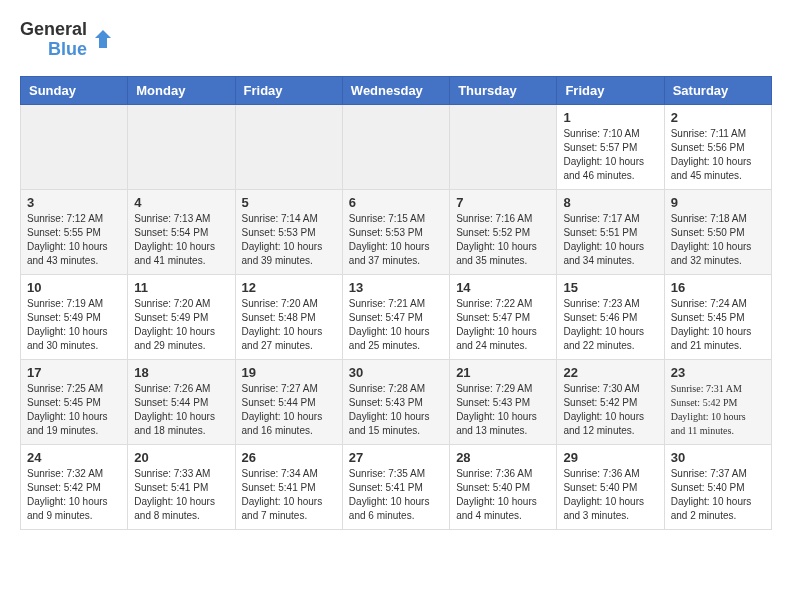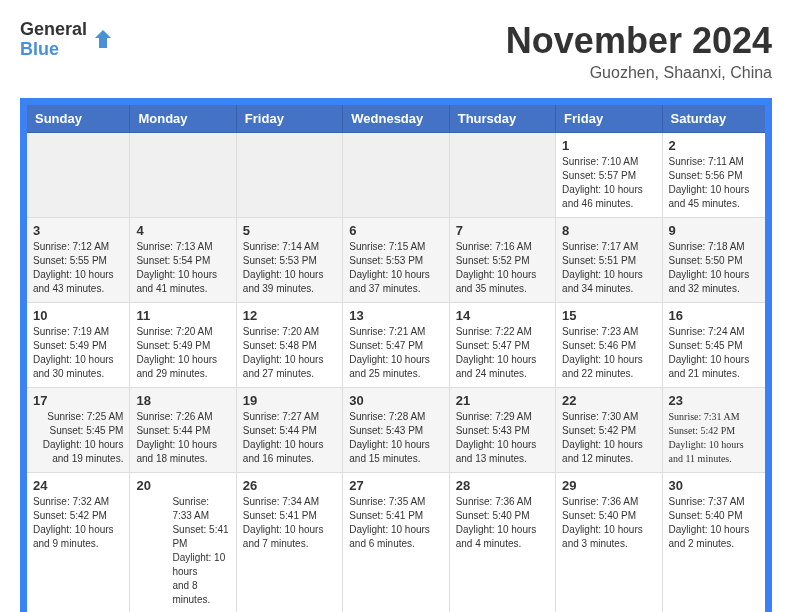--- a/index.html
+++ b/index.html
@@ -3,28 +3,28 @@
   <meta charset="utf-8">
   <style>
     * { box-sizing: border-box; margin: 0; padding: 0; }
     body { font-family: Arial, sans-serif; background: #fff; width: 792px; min-height: 612px; padding: 20px; }
     
     .header-area { display: flex; justify-content: space-between; align-items: flex-start; margin-bottom: 16px; gap: 12px; }
     
     .logo { display: flex; align-items: center; }
     .logo-text { display: flex; flex-direction: column; line-height: 1.1; }
     .logo-general { font-size: 18px; font-weight: bold; color: #333; }
-    .logo-blue { font-size: 18px; font-weight: bold; color: #4a90d9; }
+    .logo-blue { font-size: 18px; font-weight: bold; color: #4a90d9; text-align: right; }
     .logo-icon { width: 24px; height: 24px; margin-left: 4px; }
     
     .title-area { text-align: right; }
     .month-title { font-size: 36px; font-weight: bold; color: #333; }
     .location { font-size: 16px; color: #555; margin-top: 2px; }
     
-    .calendar { width: 100%; border-collapse: collapse; border: 7px solid #3b82f6; }
+    .calendar { width: 100%; border-collapse: collapse; border: 1px solid #3b82f6; }
     .calendar th { background-color: #4472c4; color: #fff; text-align: left; padding: 6px 8px; font-size: 13px; font-weight: bold; border: 1px solid #3a62b0; }
     .calendar td { vertical-align: top; padding: 5px 6px; font-size: 10px; color: #333; border: 1px solid #ddd; width: calc(100% / 7); min-height: 75px; background: #fff; }
     .calendar tr:nth-child(even) td { background: #f5f5f5; }
     .calendar td.empty { background: #f0f0f0; }
     .day-num { font-size: 13px; font-weight: bold; color: #333; display: block; margin-bottom: 2px; }
     .day-info { font-size: 10px; line-height: 1.4; color: #333; }
     .calendar tbody tr td { height: 85px; }
   </style>
 </head>
 <body>
@@ -32,24 +32,20 @@
 <div class="header-area">
   <div class="logo">
     <div class="logo-text">
       <span class="logo-general">General</span>
       <span class="logo-blue">Blue</span>
     </div>
     <svg class="logo-icon" viewBox="0 0 24 24" xmlns="http://www.w3.org/2000/svg">
       <path d="M12 2 L20 10 L16 10 L16 20 L8 20 L8 10 L4 10 Z" fill="#4a90d9"></path>
     </svg>
   </div>
-  <div class="title-area">
-    <div class="month-title">November 2024</div>
-    <div class="location">Guozhen, Shaanxi, China</div>
-  </div>
 </div>
 
 <table class="calendar">
   <thead>
     <tr>
     <th>Sunday</th>
         <th>Monday</th>
         <th>Friday</th>
         <th>Wednesday</th>
         <th>Thursday</th>
@@ -177,21 +173,21 @@
           <span class="day-num">16</span>
           <div class="day-info" style="white-space: pre-line;">Sunrise: 7:24 AM
 Sunset: 5:45 PM
 Daylight: 10 hours
 and 21 minutes.</div>
         </td>
       </tr>
       <tr>
         <td>
           <span class="day-num">17</span>
-          <div class="day-info" style="white-space: pre-line; text-align: right;">Sunrise: 7:25 AM
+          <div class="day-info" style="white-space: pre-line;">Sunrise: 7:25 AM
 Sunset: 5:45 PM
 Daylight: 10 hours
 and 19 minutes.</div>
         </td>
         <td>
           <span class="day-num">18</span>
           <div class="day-info" style="white-space: pre-line;">Sunrise: 7:26 AM
 Sunset: 5:44 PM
 Daylight: 10 hours
 and 18 minutes.</div>
@@ -235,21 +231,21 @@
       <tr>
         <td>
           <span class="day-num">24</span>
           <div class="day-info" style="white-space: pre-line;">Sunrise: 7:32 AM
 Sunset: 5:42 PM
 Daylight: 10 hours
 and 9 minutes.</div>
         </td>
         <td>
           <span class="day-num">20</span>
-          <div class="day-info" style="white-space: pre-line; margin-left: 36px;">Sunrise: 7:33 AM
+          <div class="day-info" style="white-space: pre-line;">Sunrise: 7:33 AM
 Sunset: 5:41 PM
 Daylight: 10 hours
 and 8 minutes.</div>
         </td>
         <td>
           <span class="day-num">26</span>
           <div class="day-info" style="white-space: pre-line;">Sunrise: 7:34 AM
 Sunset: 5:41 PM
 Daylight: 10 hours
 and 7 minutes.</div>

